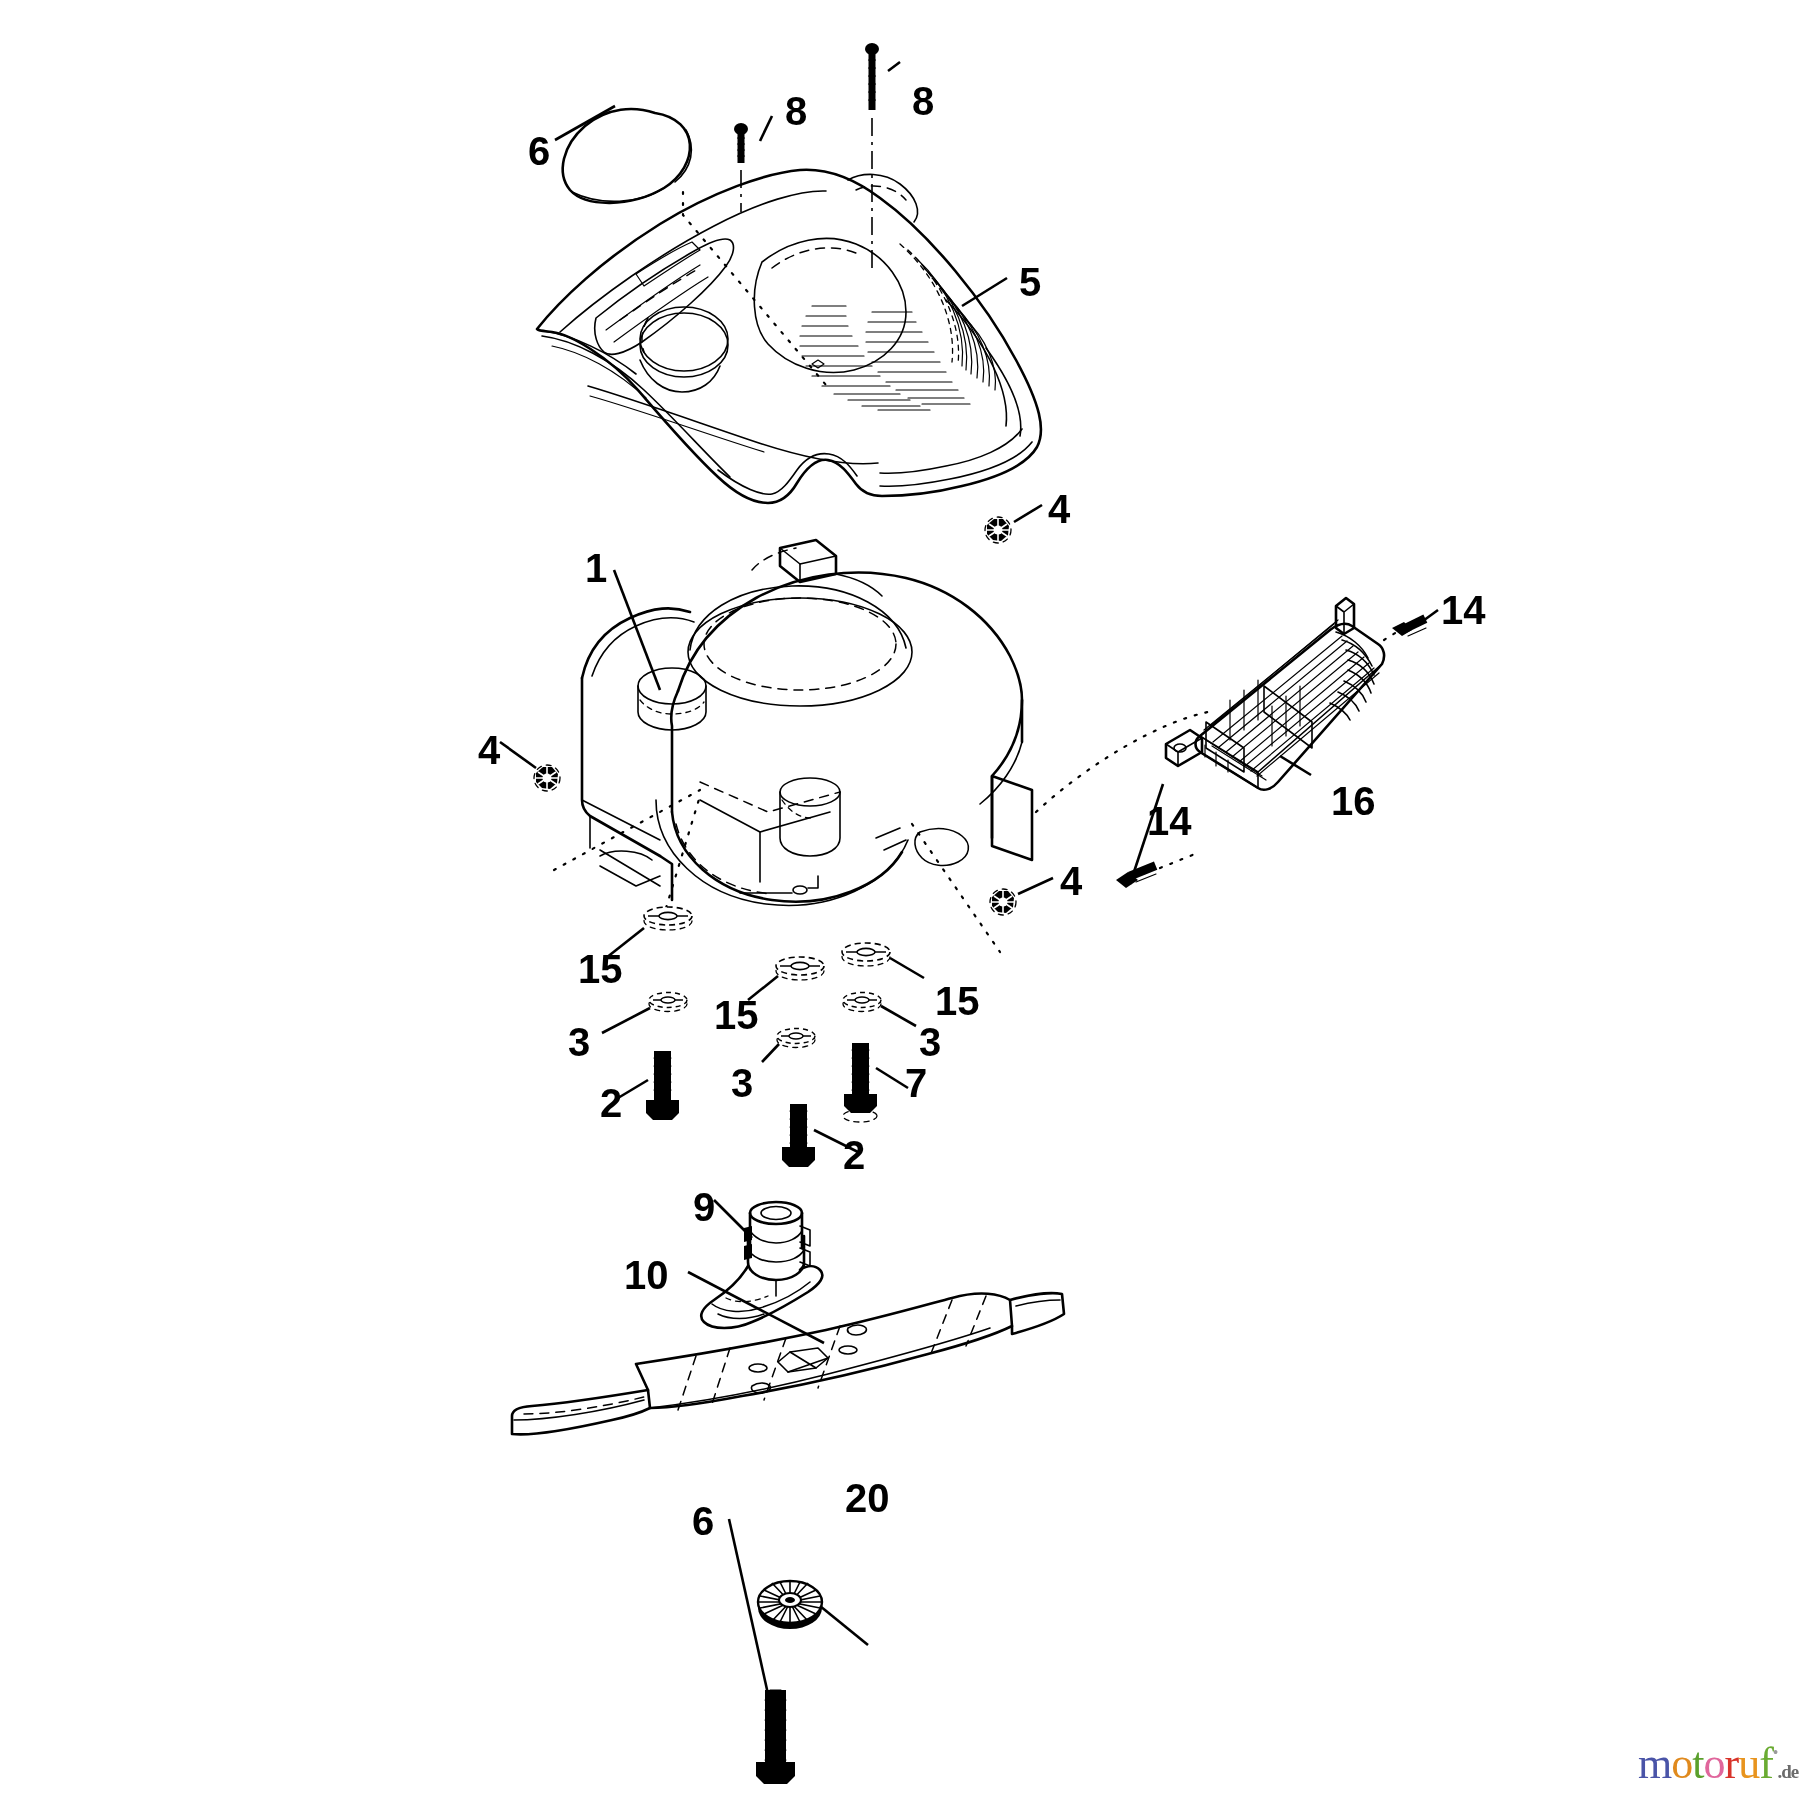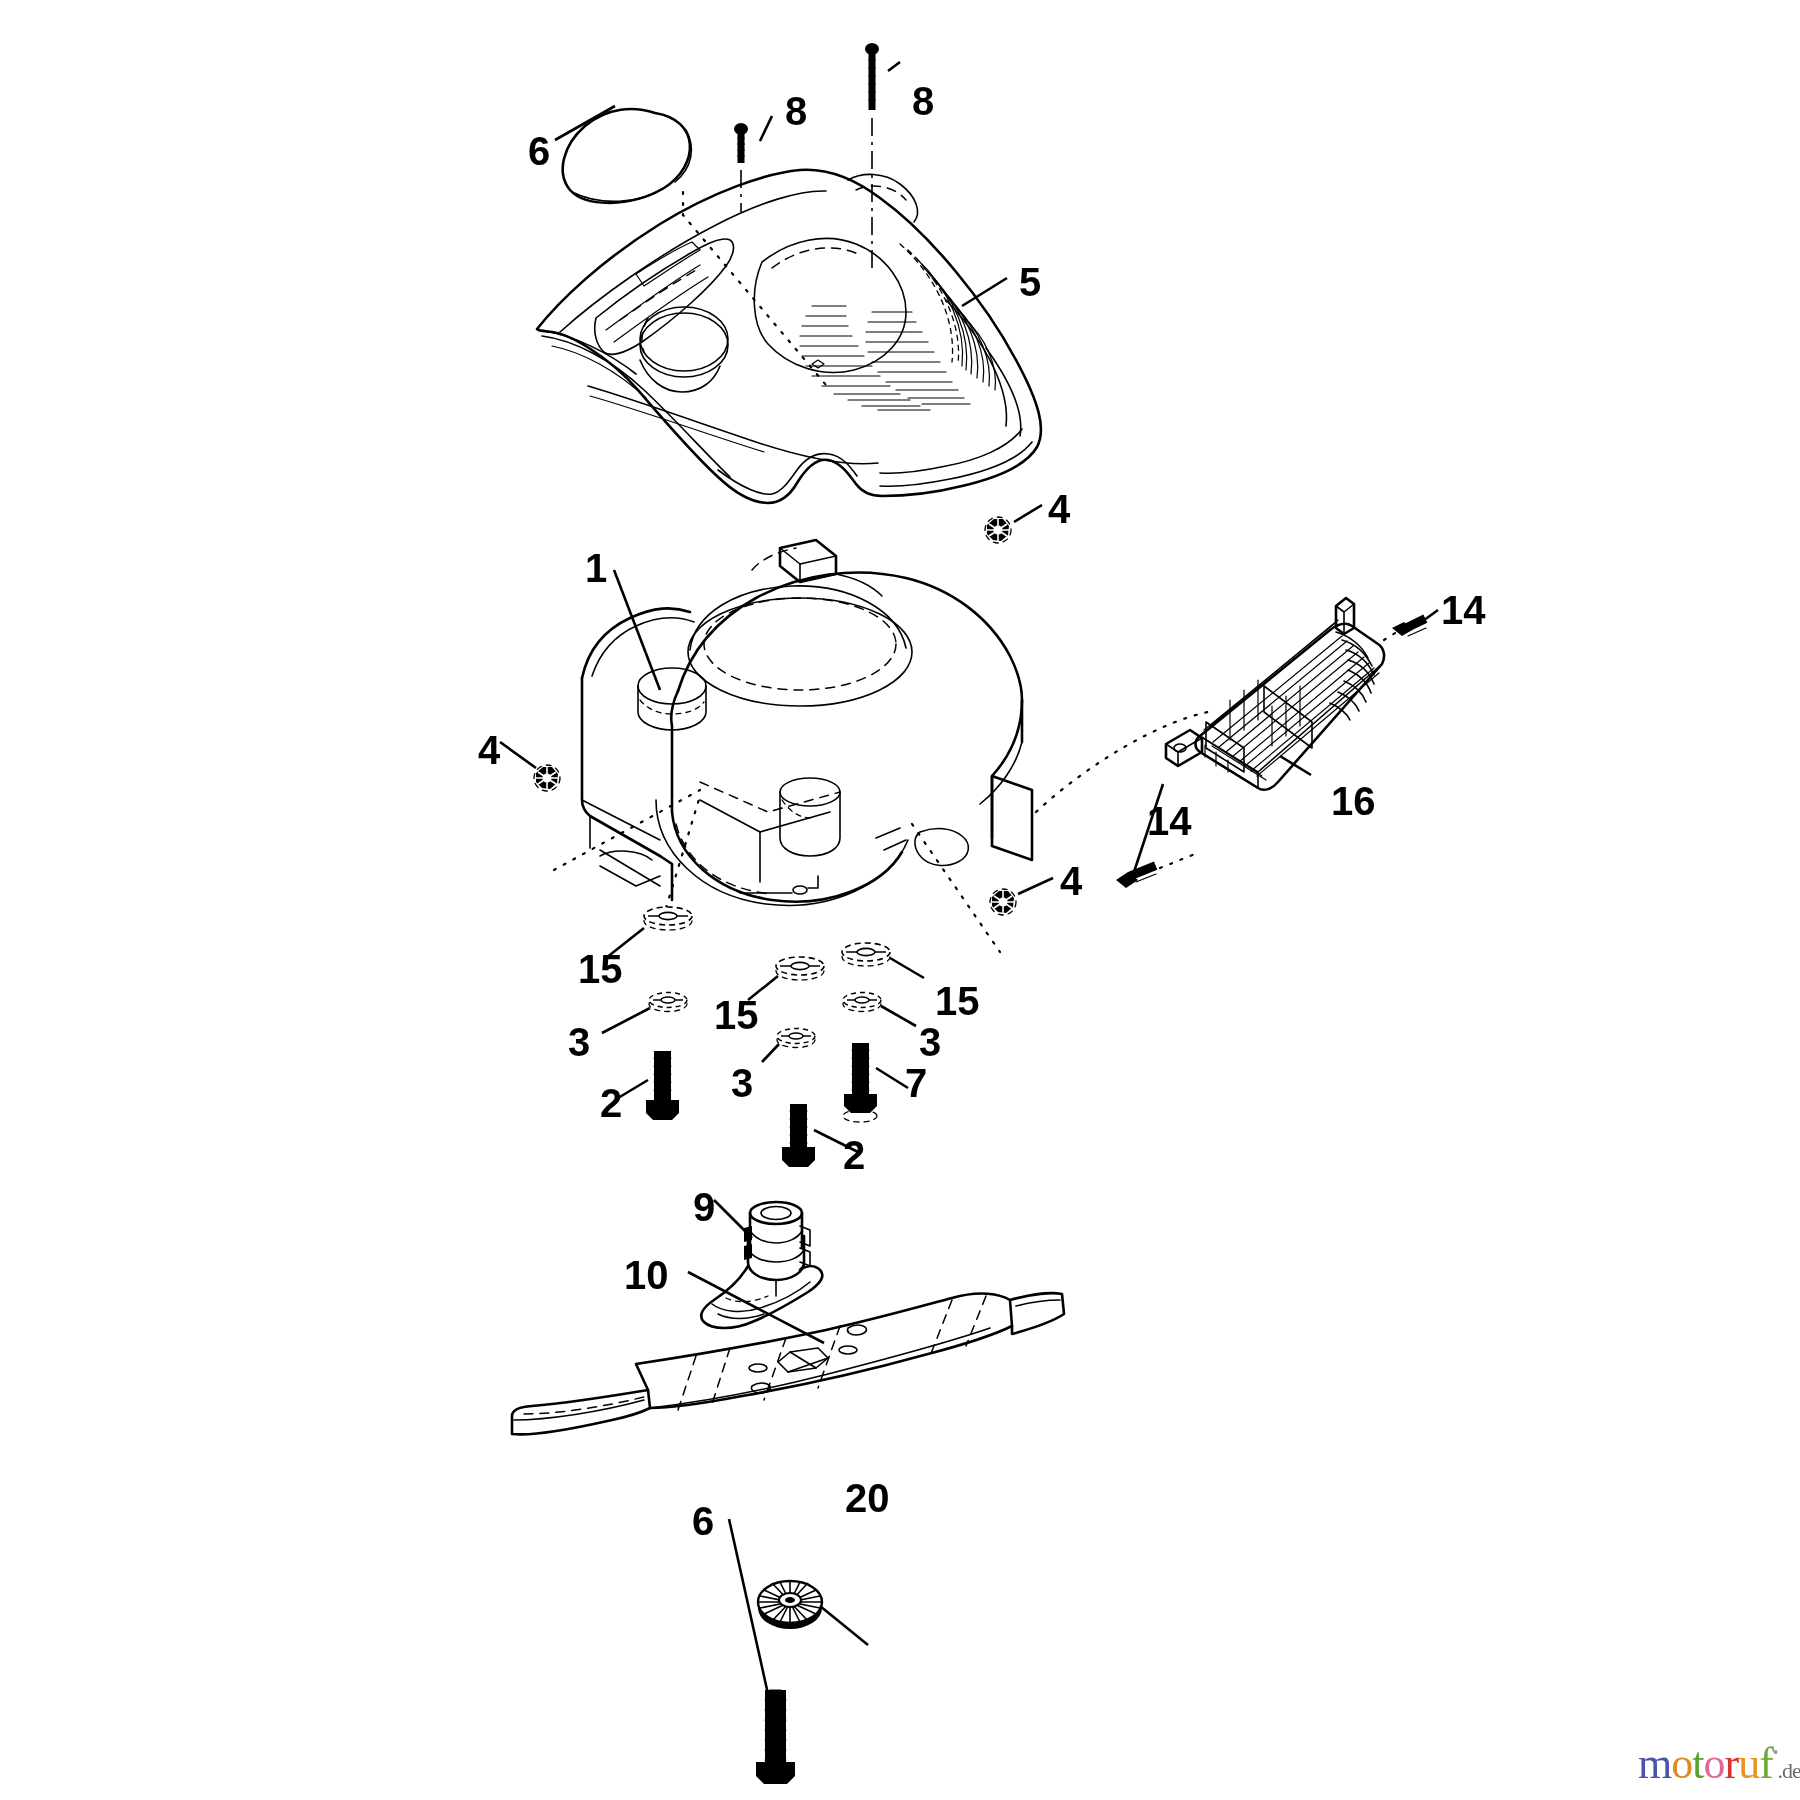--- a/index.html
+++ b/index.html
@@ -36,23 +36,24 @@
     left: 1638px;
     top: 1742px;
     font-family: "Liberation Serif", serif;
     font-size: 44px;
     letter-spacing: -1px;
     line-height: 1;
     user-select: none;
   }
   #watermark .wm-l { display: inline; }
   #watermark .wm-de {
-    font-size: 22px;
+    font-size: 19px;
     color: #6b6b6b;
     font-family: "Liberation Serif", serif;
+    font-weight: bold;
   }
   #watermark .wm-dot {
     position: relative;
     top: -20px;
     font-size: 16px;
     color: #9a9a9a;
   }
 </style>
 </head>
 <body>

